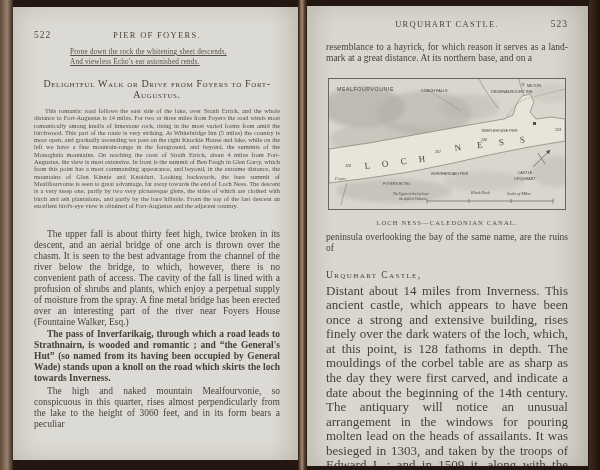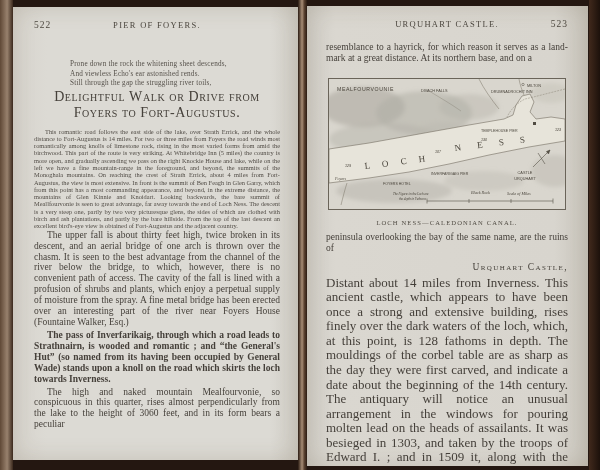--- a/index.html
+++ b/index.html
@@ -14,66 +14,65 @@
     background:linear-gradient(90deg,#40291c 0%,#1c110b 100%);}
   .gutter{position:absolute;left:298px;top:0;width:9px;height:470px;
     background:linear-gradient(90deg,#2a1b12 0%,#a78d76 45%,#5a4231 70%,#2a1b12 100%);}
   .page{position:absolute;overflow:hidden;color:#46413a;}
   #page-left{left:13px;top:7px;width:285px;height:453px;
     background:linear-gradient(90deg,#d7d4cd 0%,#dcdad4 12%,#dcdad4 90%,#cfccc4 100%);
     box-shadow:inset 0 0 22px rgba(95,75,52,.18);}
   #page-right{left:307px;top:6px;width:281px;height:460px;
     background:linear-gradient(90deg,#cfccc5 0%,#dad7d0 10%,#d8d5ce 88%,#c8c4bb 100%);
     box-shadow:inset 0 0 22px rgba(95,75,52,.18);}
-  .page-inner{position:relative;padding:13px 18px 0 21px;}
+  .page-inner{position:relative;padding:23px 18px 0 21px;}
   #page-right .page-inner{padding:13px 20px 0 19px;}
 
   .header-row{position:relative;height:13px;font-size:8.5px;letter-spacing:1.3px;
     color:#4c473f;text-align:center;}
   .pagenum{position:absolute;top:0;font-size:9.5px;letter-spacing:1px;}
   .pagenum.left{left:0;} .pagenum.right{right:0;}
 
-  .poem{margin:27px 0 0 36px;font-size:7.2px;line-height:1.32;color:#55504a;
-    letter-spacing:.2px;}
+  .poem{margin:5px 0 0 36px;font-size:7.2px;line-height:1.32;color:#55504a;
+    letter-spacing:.2px;text-decoration:underline;}
   .body-text{font-size:9.5px;line-height:1.15;text-align:justify;color:#443f39;}
-  .mt10{margin-top:10px;} .mt8{margin-top:0;} .mt6{margin-top:6px;}
+  .mt10{margin-top:10px;} .mt8{margin-top:20px;} .mt6{margin-top:6px;}
   .mt4{margin-top:4px;} .mt2{margin-top:2px;}
   .indent{text-indent:13px;}
-  .section-heading{text-align:center;font-size:14px;
+  .section-heading{margin-top:11px;text-align:center;font-size:10px;
     font-variant:small-caps;letter-spacing:.6px;color:#45403a;}
   .small-print{margin-top:7px;font-size:6.4px;line-height:1.14;
     text-align:justify;text-indent:11px;color:#524d47;}
 
   .map-frame{margin:14px auto 0;width:236px;height:130px;border:1px solid #6a6459;
     background:#dbd8d0;position:relative;}
   .map-frame svg{display:block;}
   .map-caption{margin-top:9px;text-align:center;font-size:6.6px;
     letter-spacing:1.1px;color:#514c44;}
-  .castle-heading{margin-top:8px;text-align:right;font-size:9.5px;
+  .castle-heading{margin-top:16px;text-align:left;font-size:9.5px;
     font-variant:small-caps;letter-spacing:1.4px;color:#45403a;}
   .castle-text{font-size:13px;line-height:1.12;}
 </style>
 </head>
 <body>
 
 <div class="spine-left"></div>
 <div class="gutter"></div>
 <div class="edge-right"></div>
 
 <div class="page" id="page-left">
   <div class="page-inner">
     <div class="header-row">
       <span class="pagenum left">522</span>
       <span>PIER OF FOYERS.</span>
     </div>
 
     <div class="poem">
       <div>Prone down the rock the whitening sheet descends,</div>
       <div>And viewless Echo's ear astonished rends.</div>
-      <div>Still through the gap the struggling river toils,</div>
     </div>
 
 
     <div class="section-heading">Delightful Walk or Drive from Foyers to Fort-Augustus.</div>
 
     <p class="small-print" style="margin-bottom:0;">This romantic road follows the east side of the lake, over Strath Errick, and the whole distance to Fort-Augustus is 14 miles.  For two or three miles from Foyers the road winds most romantically among knolls of limestone rock, rising in the most varied forms from amid the birchwood.  This part of the route is very striking.  At Whitebridge Inn (5 miles) the country is more open, and gradually ascending we pass on the right Knockie House and lake, while on the left we have a fine mountain-range in the foreground, and beyond, the summits of the Monoghala mountains.  On reaching the crest of Strath Errick, about 4 miles from Fort-Augustus, the view is most extensive.  In front is the summit of Ben Feagh in Glen Garry, which from this point has a most commanding appearance, and beyond, in the extreme distance, the mountains of Glen Kinnie and Knoidart.  Looking backwards, the bare summit of Meallfourvonie is seen to great advantage, far away towards the end of Loch Ness.  The descent is a very steep one, partly by two very picturesque glens, the sides of which are clothed with birch and ash plantations, and partly by the bare hillside.  From the top of the last descent an excellent bird's-eye view is obtained of Fort-Augustus and the adjacent country.</p>
 
     <p class="body-text indent mt8" style="margin-bottom:0;">The upper fall is about thirty feet high, twice broken in its descent, and an aerial bridge of one arch is thrown over the chasm.  It is seen to the best advantage from the channel of the river below the bridge, to which, however, there is no convenient path of access.  The cavity of the fall is lined with a profusion of shrubs and plants, which enjoy a perpetual supply of moisture from the spray.  A fine metal bridge has been erected over an interesting part of the river near Foyers House (Fountaine Walker, Esq.)</p>
 
     <p class="body-text indent mt2" style="margin-bottom:0;font-weight:bold;">The pass of Inverfarikaig, through which a road leads to Strathnairn, is wooded and romantic ; and “the General's Hut” (so named from its having been occupied by General Wade) stands upon a knoll on the road which skirts the loch towards Inverness.</p>

